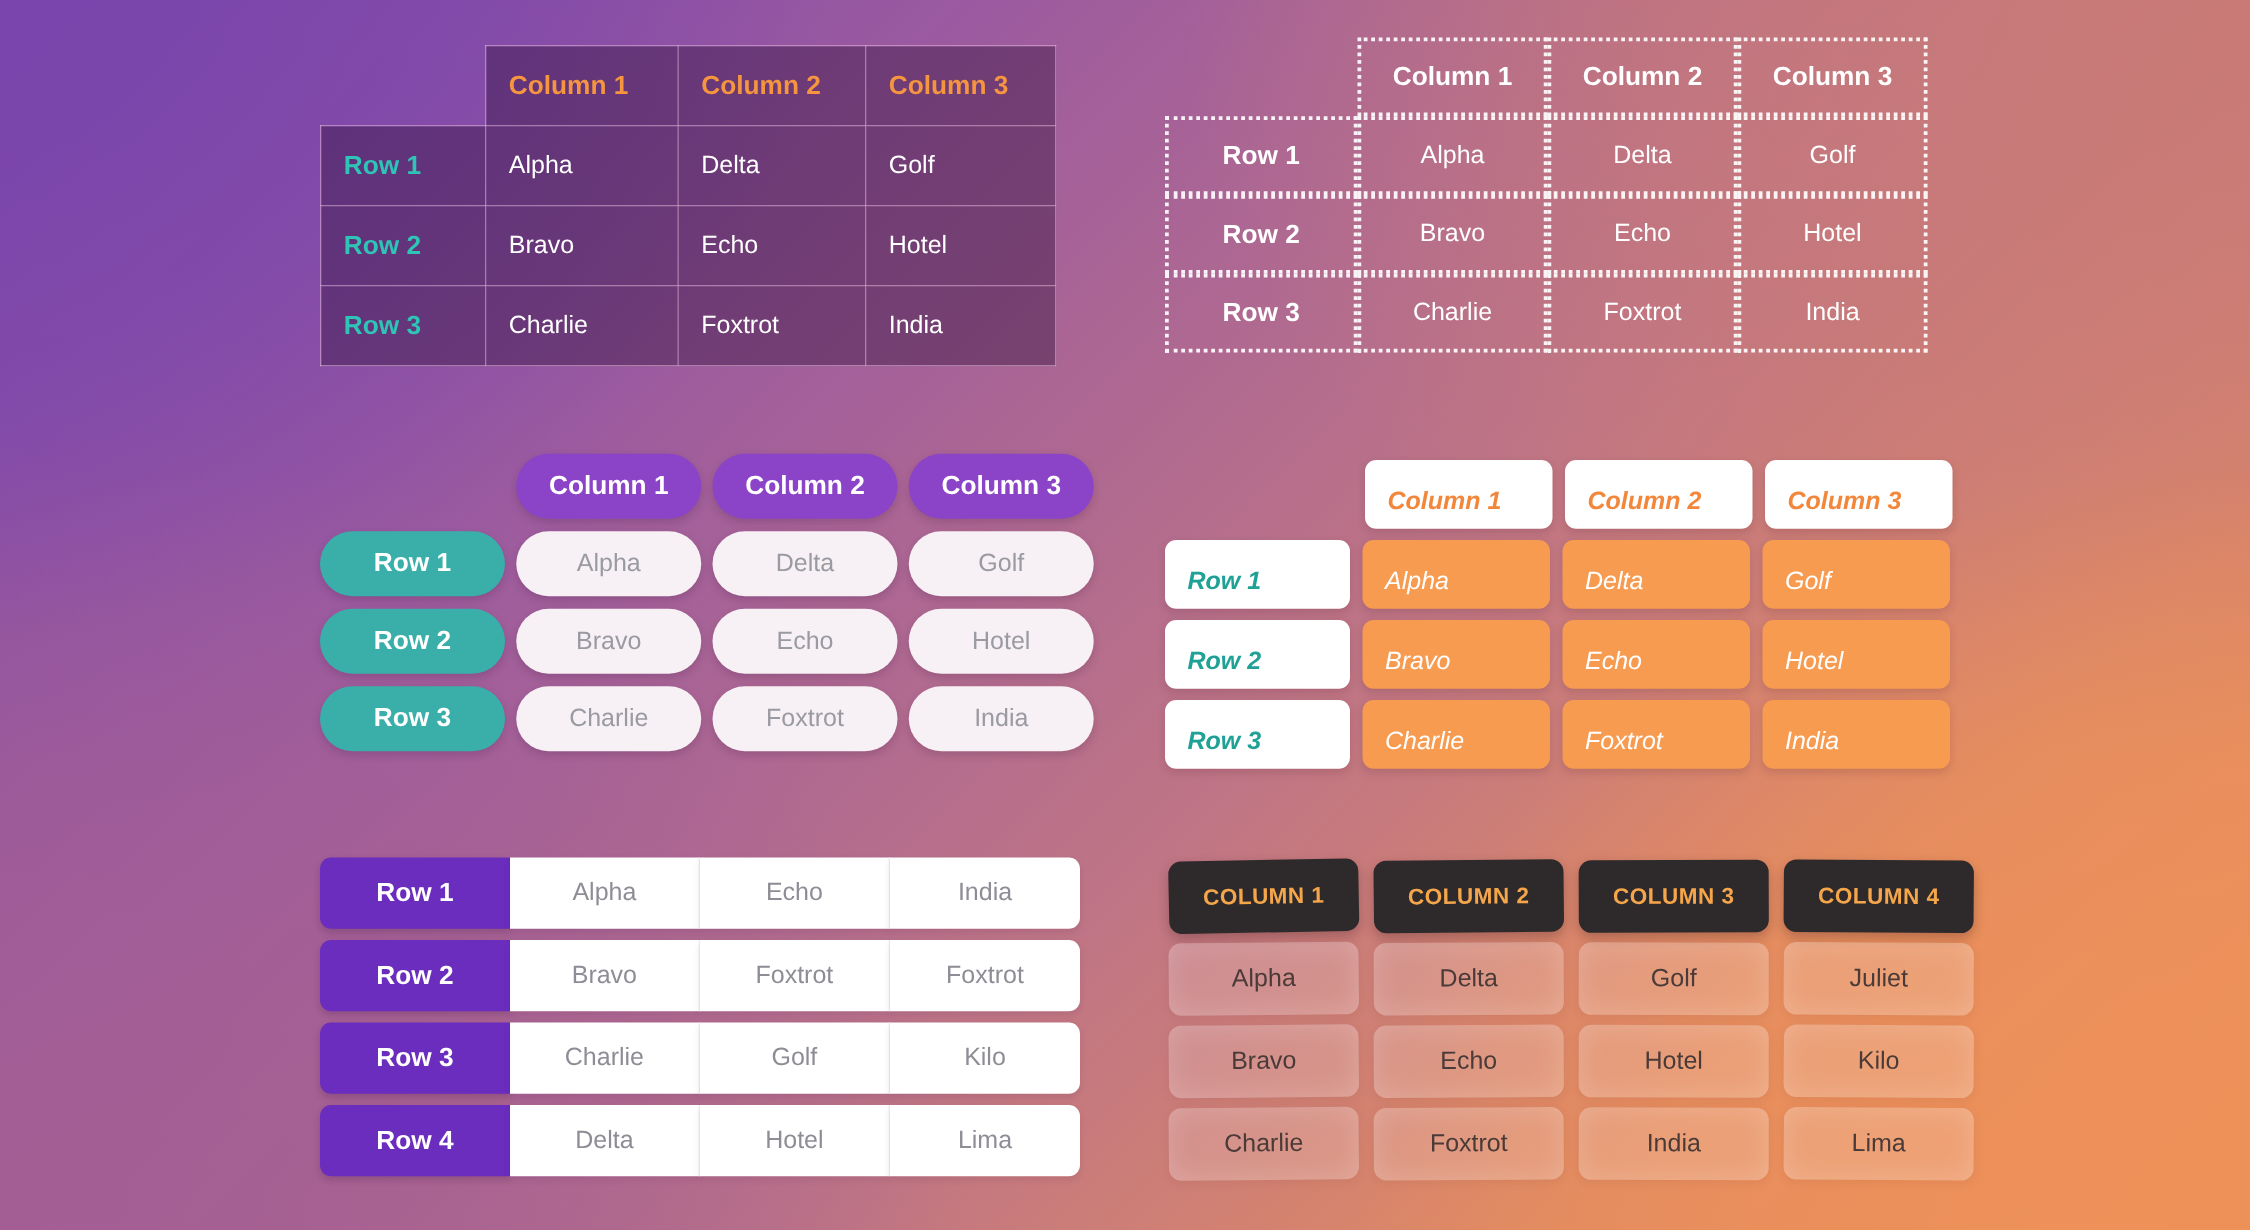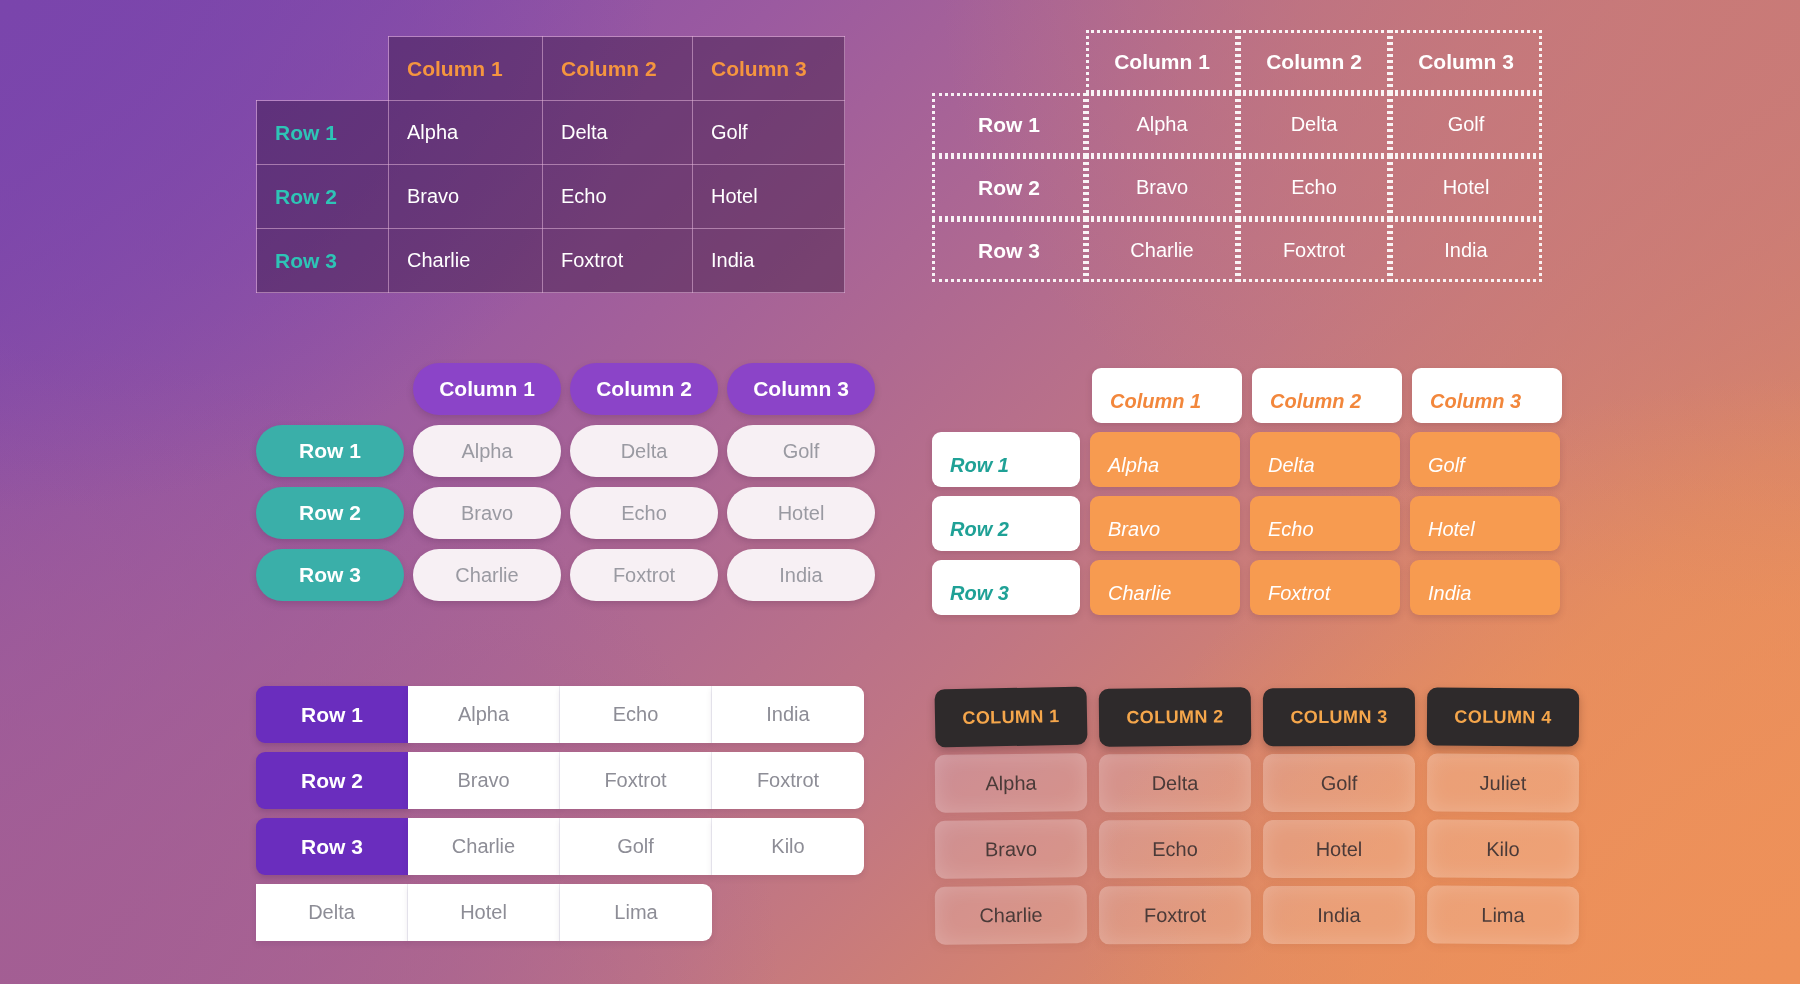--- a/index.html
+++ b/index.html
@@ -274,20 +274,21 @@
       <div class="dc">Foxtrot</div>
       <div class="dc last">Foxtrot</div>
     </div>
     <div class="r">
       <div class="rh">Row 3</div>
       <div class="dc">Charlie</div>
       <div class="dc">Golf</div>
       <div class="dc last">Kilo</div>
     </div>
     <div class="r">
+      <div class="rh">Row 4</div>
       <div class="dc">Delta</div>
       <div class="dc">Hotel</div>
       <div class="dc last">Lima</div>
     </div>
   </div>
 
   <div id="t6">
     <div class="r">
       <div class="cell hd k1">COLUMN 1</div>
       <div class="cell hd k2">COLUMN 2</div>

